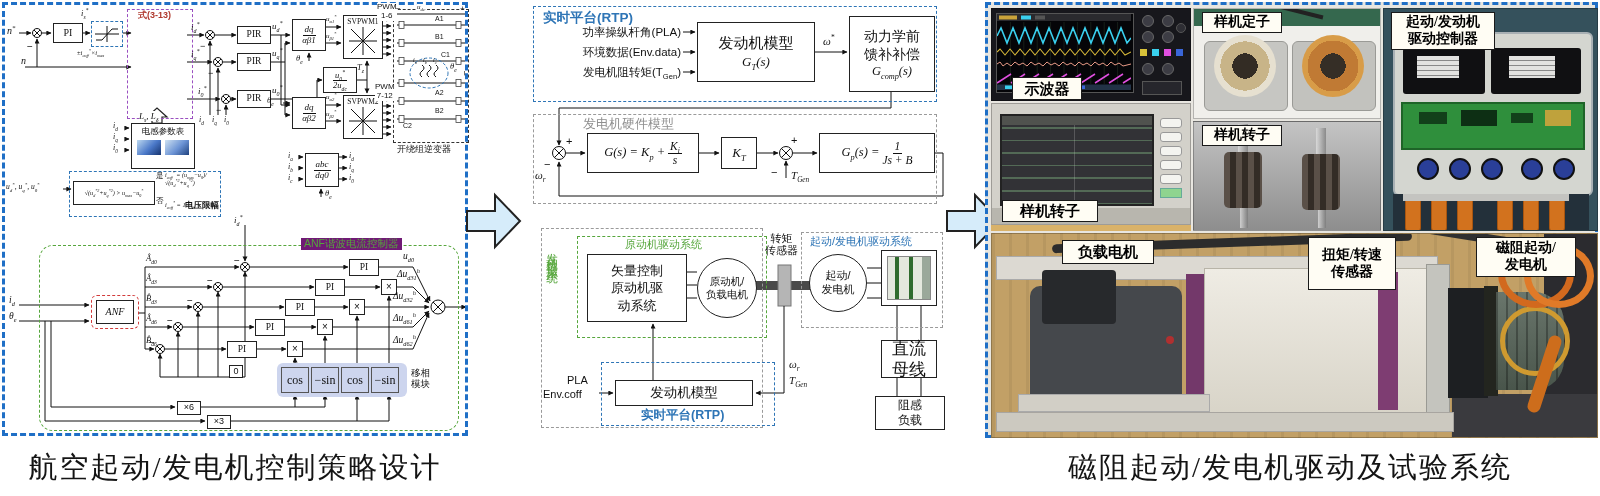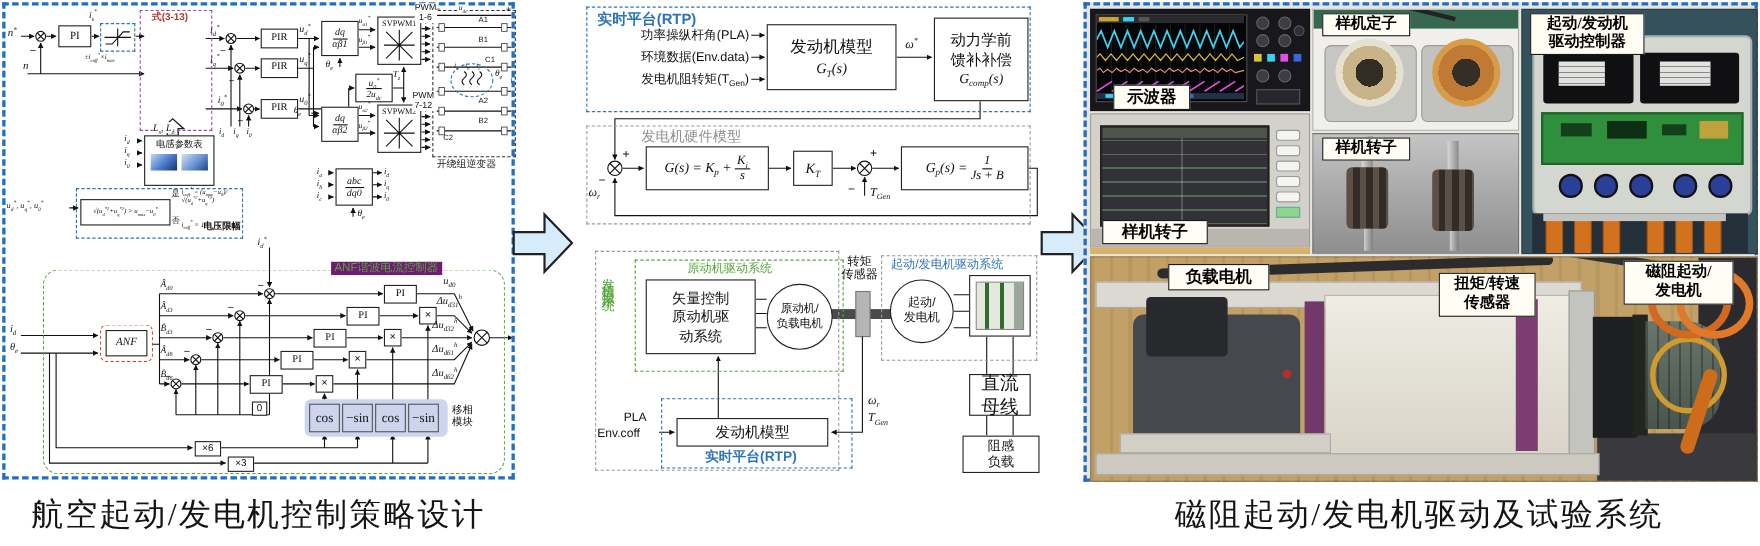--- a/index.html
+++ b/index.html
@@ -641,21 +641,21 @@
          background:repeating-linear-gradient(90deg,rgba(0,0,0,.28) 0 2px,transparent 2px 10px)"></div>
     <div style="position:absolute;left:508px;top:72px;width:60px;height:60px;border:5px solid #cf9a30;border-radius:50%"></div>
     <div style="position:absolute;left:506px;top:6px;width:62px;height:54px;border:7px solid #d2691e;border-radius:50%"></div>
     <div style="position:absolute;left:532px;top:10px;width:56px;height:50px;border:7px solid #e07a28;border-radius:50%"></div>
     <div style="position:absolute;left:546px;top:100px;width:13px;height:80px;background:#cd6d1c;transform:rotate(18deg);border-radius:6px"></div>
     <div style="position:absolute;left:26px;top:160px;width:190px;height:16px;background:#d2cfc6;border:1px solid #aaa"></div>
     <div style="position:absolute;left:4px;top:178px;width:456px;height:18px;background:#ccc9c0;border:1px solid #a8a5a0"></div>
     <div class="photo-label" style="left:70px;top:6px;width:92px;height:24px;font-size:15px">
           <span>负载电机</span>
         </div>
-    <div class="photo-label" style="left:316px;top:14px;width:88px;height:40px;font-size:14px">
+    <div class="photo-label" style="left:316px;top:3px;width:88px;height:53px;font-size:14px">
           <span>扭矩/转速<br>传感器</span>
         </div>
     <div class="photo-label" style="left:484px;top:3px;width:100px;height:40px;font-size:14px">
           <span>磁阻起动/<br>发电机</span>
         </div>
   </div>
 </div>
 
 <div class="caption" style="left:0;width:470px;font-size:29px">
       <span>航空起动/发电机控制策略设计</span>

